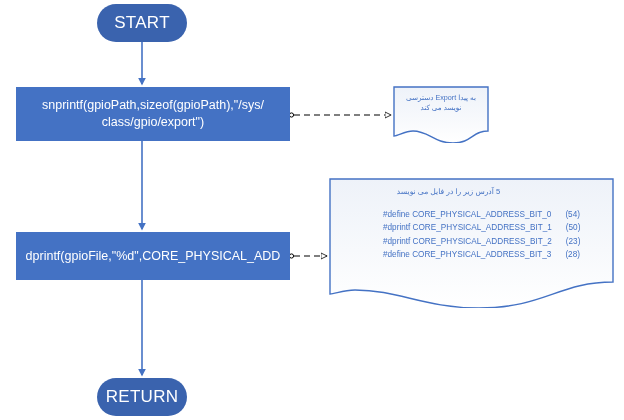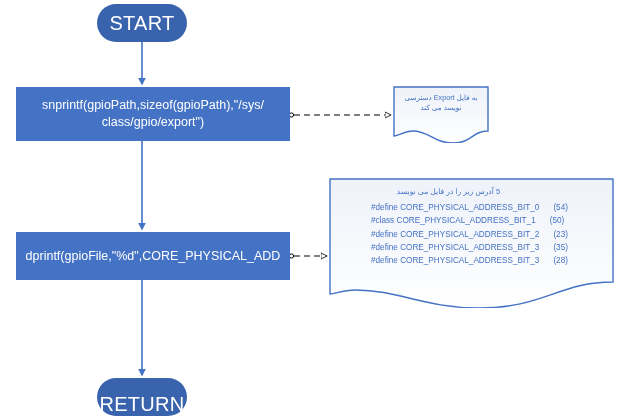--- a/index.html
+++ b/index.html
@@ -28,36 +28,35 @@
 
   
   .terminal {
     position: absolute;
     display: flex;
     align-items: center;
     justify-content: center;
     background: #3A63AE;
     color: #ffffff;
     border-radius: 999px;
-    font-size: 20px;
+    font-size: 17px;
     letter-spacing: 0.3px;
     box-sizing: border-box;
   }
   #start-node {
     left: 97px;
     top: 4px;
     width: 90px;
     height: 38px;
   }
   #return-node {
     left: 97px;
     top: 378px;
     width: 90px;
     height: 38px;
-    align-items: flex-end;
   }
 
   
   .process {
     position: absolute;
     display: flex;
     align-items: center;
     justify-content: center;
     text-align: center;
     background: #4472C4;
@@ -129,21 +128,21 @@
   }
   .defines-title {
     direction: rtl;
     text-align: center;
     color: #4472C4;
     font-size: 7.6px;
     margin: 0 0 5px 0;
     padding-right: 46px;
   }
   .define-list {
-    margin: 0;
+    margin: 12px;
     padding: 0 0 0 42px;
     list-style: none;
   }
   .define-row {
     color: #4472C4;
     font-size: 8.2px;
     line-height: 1.63;
     white-space: nowrap;
     font-family: "Liberation Sans", sans-serif;
   }
@@ -207,35 +206,34 @@
   <div class="terminal" id="return-node">
     <span>RETURN</span>
   </div>
 
   <div class="doc-callout" id="callout-export">
     <svg class="doc-body" viewBox="0 0 96 57" preserveAspectRatio="none" xmlns="http://www.w3.org/2000/svg">
       <path d="M1,1 L95,1 L95,45 C79,45 79,57 60,57 C41,57 36,45 20,45
                C12,45 5,50 1,50 Z" fill="url(#docGrad)" stroke="#4472C4" stroke-width="1.4"></path>
     </svg>
     <div class="doc-text">
-      <div class="fa-line-rtl">به فایل Export دسترسی</div>
+      <div class="fa-line-rtl">به پیدا Export دسترسی</div>
       <div class="fa-line-rtl">نویسد می کند</div>
     </div>
   </div>
 
   <div class="doc-callout" id="callout-defines">
     <svg class="doc-body" viewBox="0 0 285 130" preserveAspectRatio="none" xmlns="http://www.w3.org/2000/svg">
       <path d="M1,1 L284,1 L284,104 C230,104 215,130 150,130
                C95,130 70,112 26,112 C14,112 6,116 1,116 Z" fill="url(#docGrad)" stroke="#4472C4" stroke-width="1.4"></path>
     </svg>
     <div class="doc-text">
       <div class="defines-title">5 آدرس زیر را در فایل می نویسد</div>
       <div class="define-list" id="define-list">
           <div class="define-row"><span class="def-kw">#define CORE_PHYSICAL_ADDRESS_BIT_0</span><span class="def-val">(54)</span></div>
-          <div class="define-row"><span class="def-kw">#class CORE_PHYSICAL_ADDRESS_BIT_1</span><span class="def-val">(50)</span></div>
-          <div class="define-row"><span class="def-kw">#define CORE_PHYSICAL_ADDRESS_BIT_2</span><span class="def-val">(23)</span></div>
-          <div class="define-row"><span class="def-kw">#define CORE_PHYSICAL_ADDRESS_BIT_3</span><span class="def-val">(35)</span></div>
+          <div class="define-row"><span class="def-kw">#dprintf CORE_PHYSICAL_ADDRESS_BIT_1</span><span class="def-val">(50)</span></div>
+          <div class="define-row"><span class="def-kw">#dprintf CORE_PHYSICAL_ADDRESS_BIT_2</span><span class="def-val">(23)</span></div>
           <div class="define-row"><span class="def-kw">#define CORE_PHYSICAL_ADDRESS_BIT_3</span><span class="def-val">(28)</span></div>
         </div>
     </div>
   </div>
 
 </div>
 
 </body></html>

